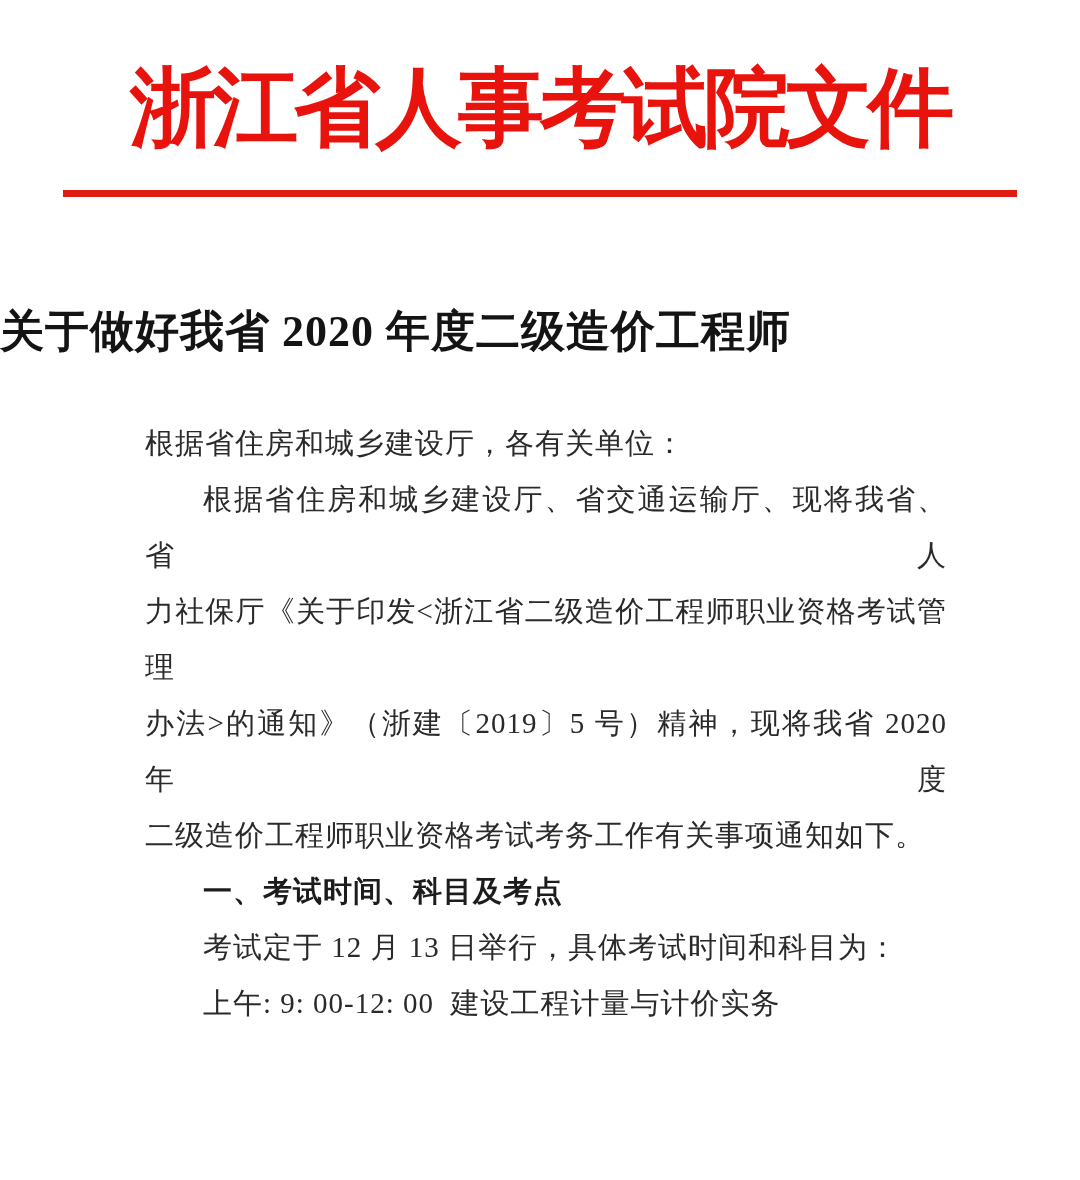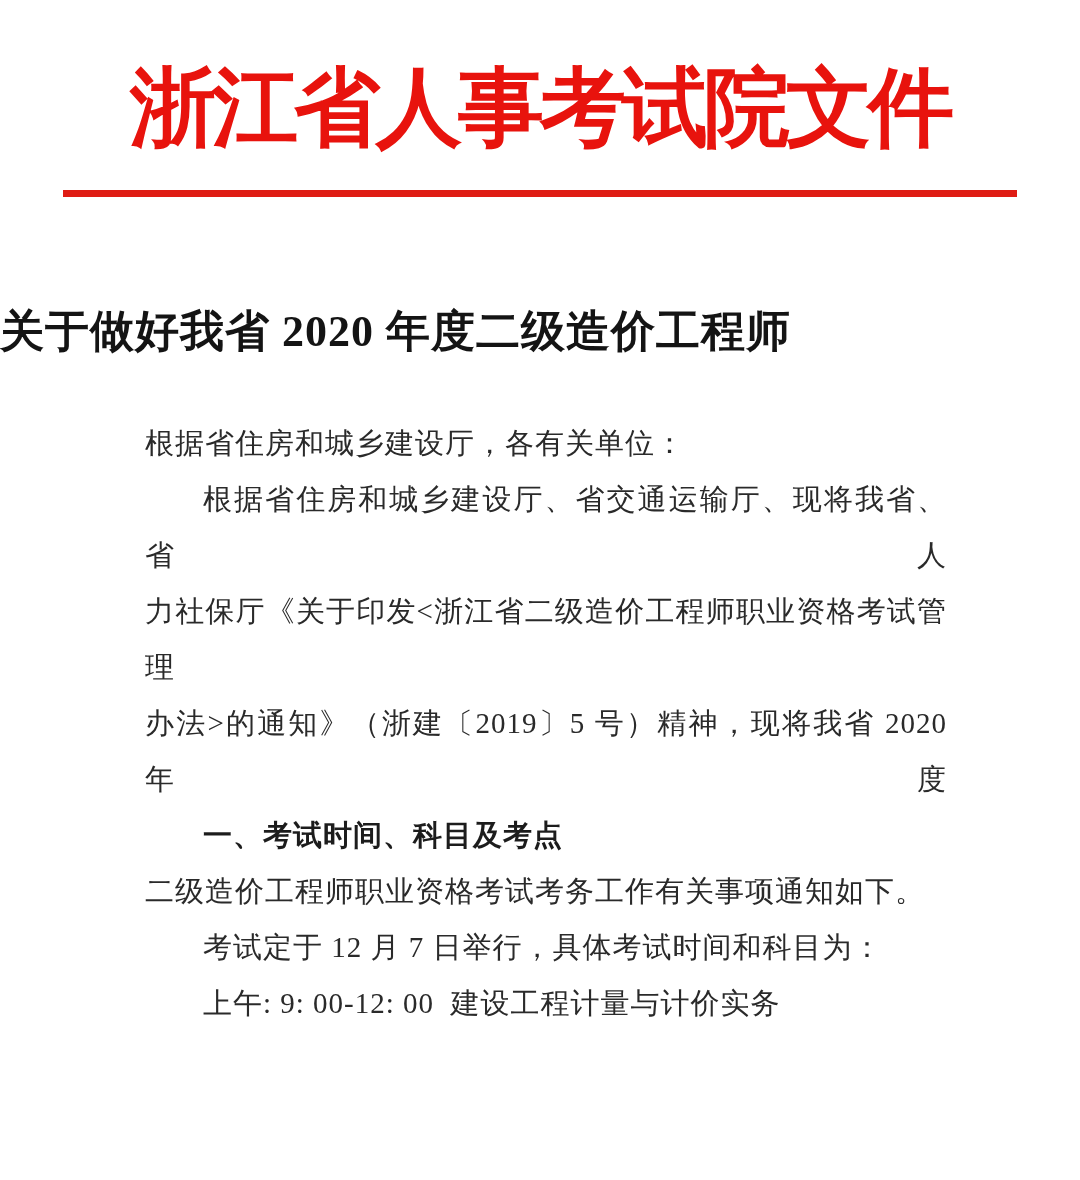--- a/index.html
+++ b/index.html
@@ -85,20 +85,20 @@
 
   <div class="notice-title">
     <div>关于做好我省 2020 年度二级造价工程师</div>
   </div>
 
   <div class="body-text">
     <div class="line">根据省住房和城乡建设厅，各有关单位：</div>
     <div class="line indent fill">根据省住房和城乡建设厅、省交通运输厅、现将我省、省人</div>
     <div class="line fill">力社保厅《关于印发&lt;浙江省二级造价工程师职业资格考试管理</div>
     <div class="line fill">办法&gt;的通知》（浙建〔2019〕5 号）精神，现将我省 2020 年度</div>
+    <div class="line">二级造价工程师职业资格考试考务工作有关事项通知如下。</div>
     <div class="line indent heading">一、考试时间、科目及考点</div>
-    <div class="line">二级造价工程师职业资格考试考务工作有关事项通知如下。</div>
-    <div class="line indent">考试定于 12 月 7 日举行，具体考试时间和科目为：</div>
+    <div class="line indent">考试定于 12 月 13 日举行，具体考试时间和科目为：</div>
     <div class="line indent">上午: 9: 00-12: 00  建设工程计量与计价实务</div>
 
   </div>
 
 </div>
 
 </body></html>

